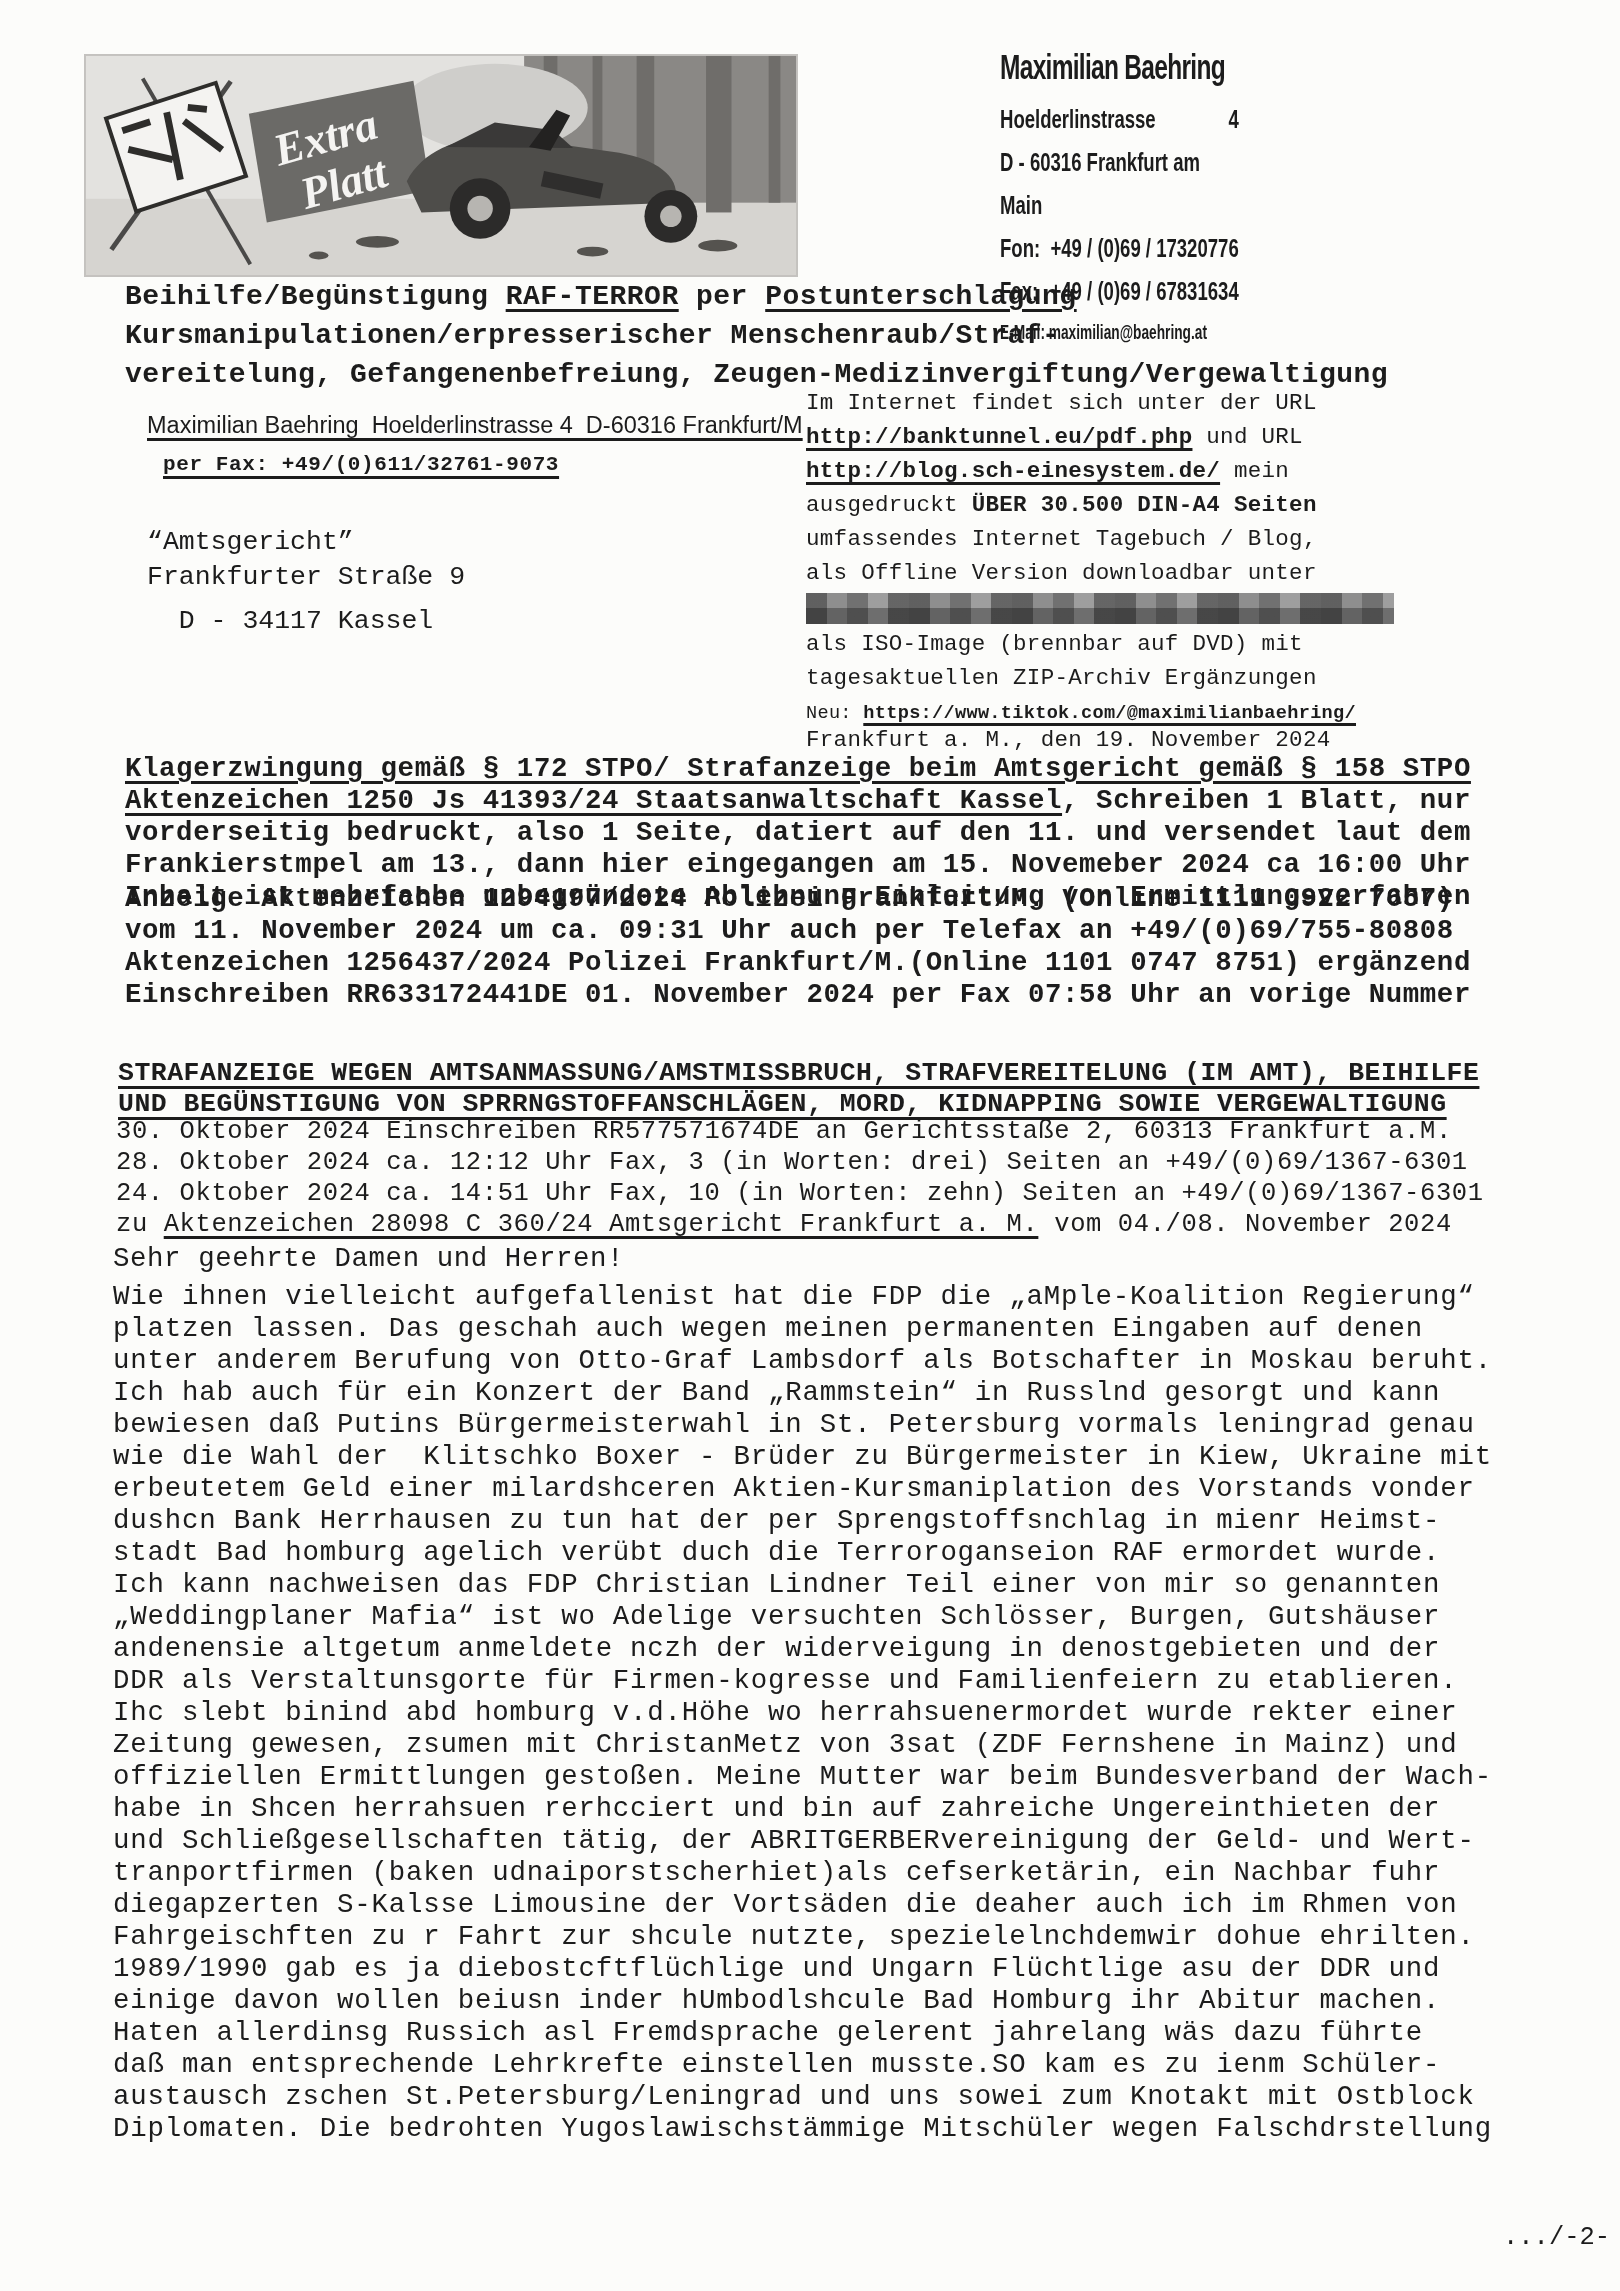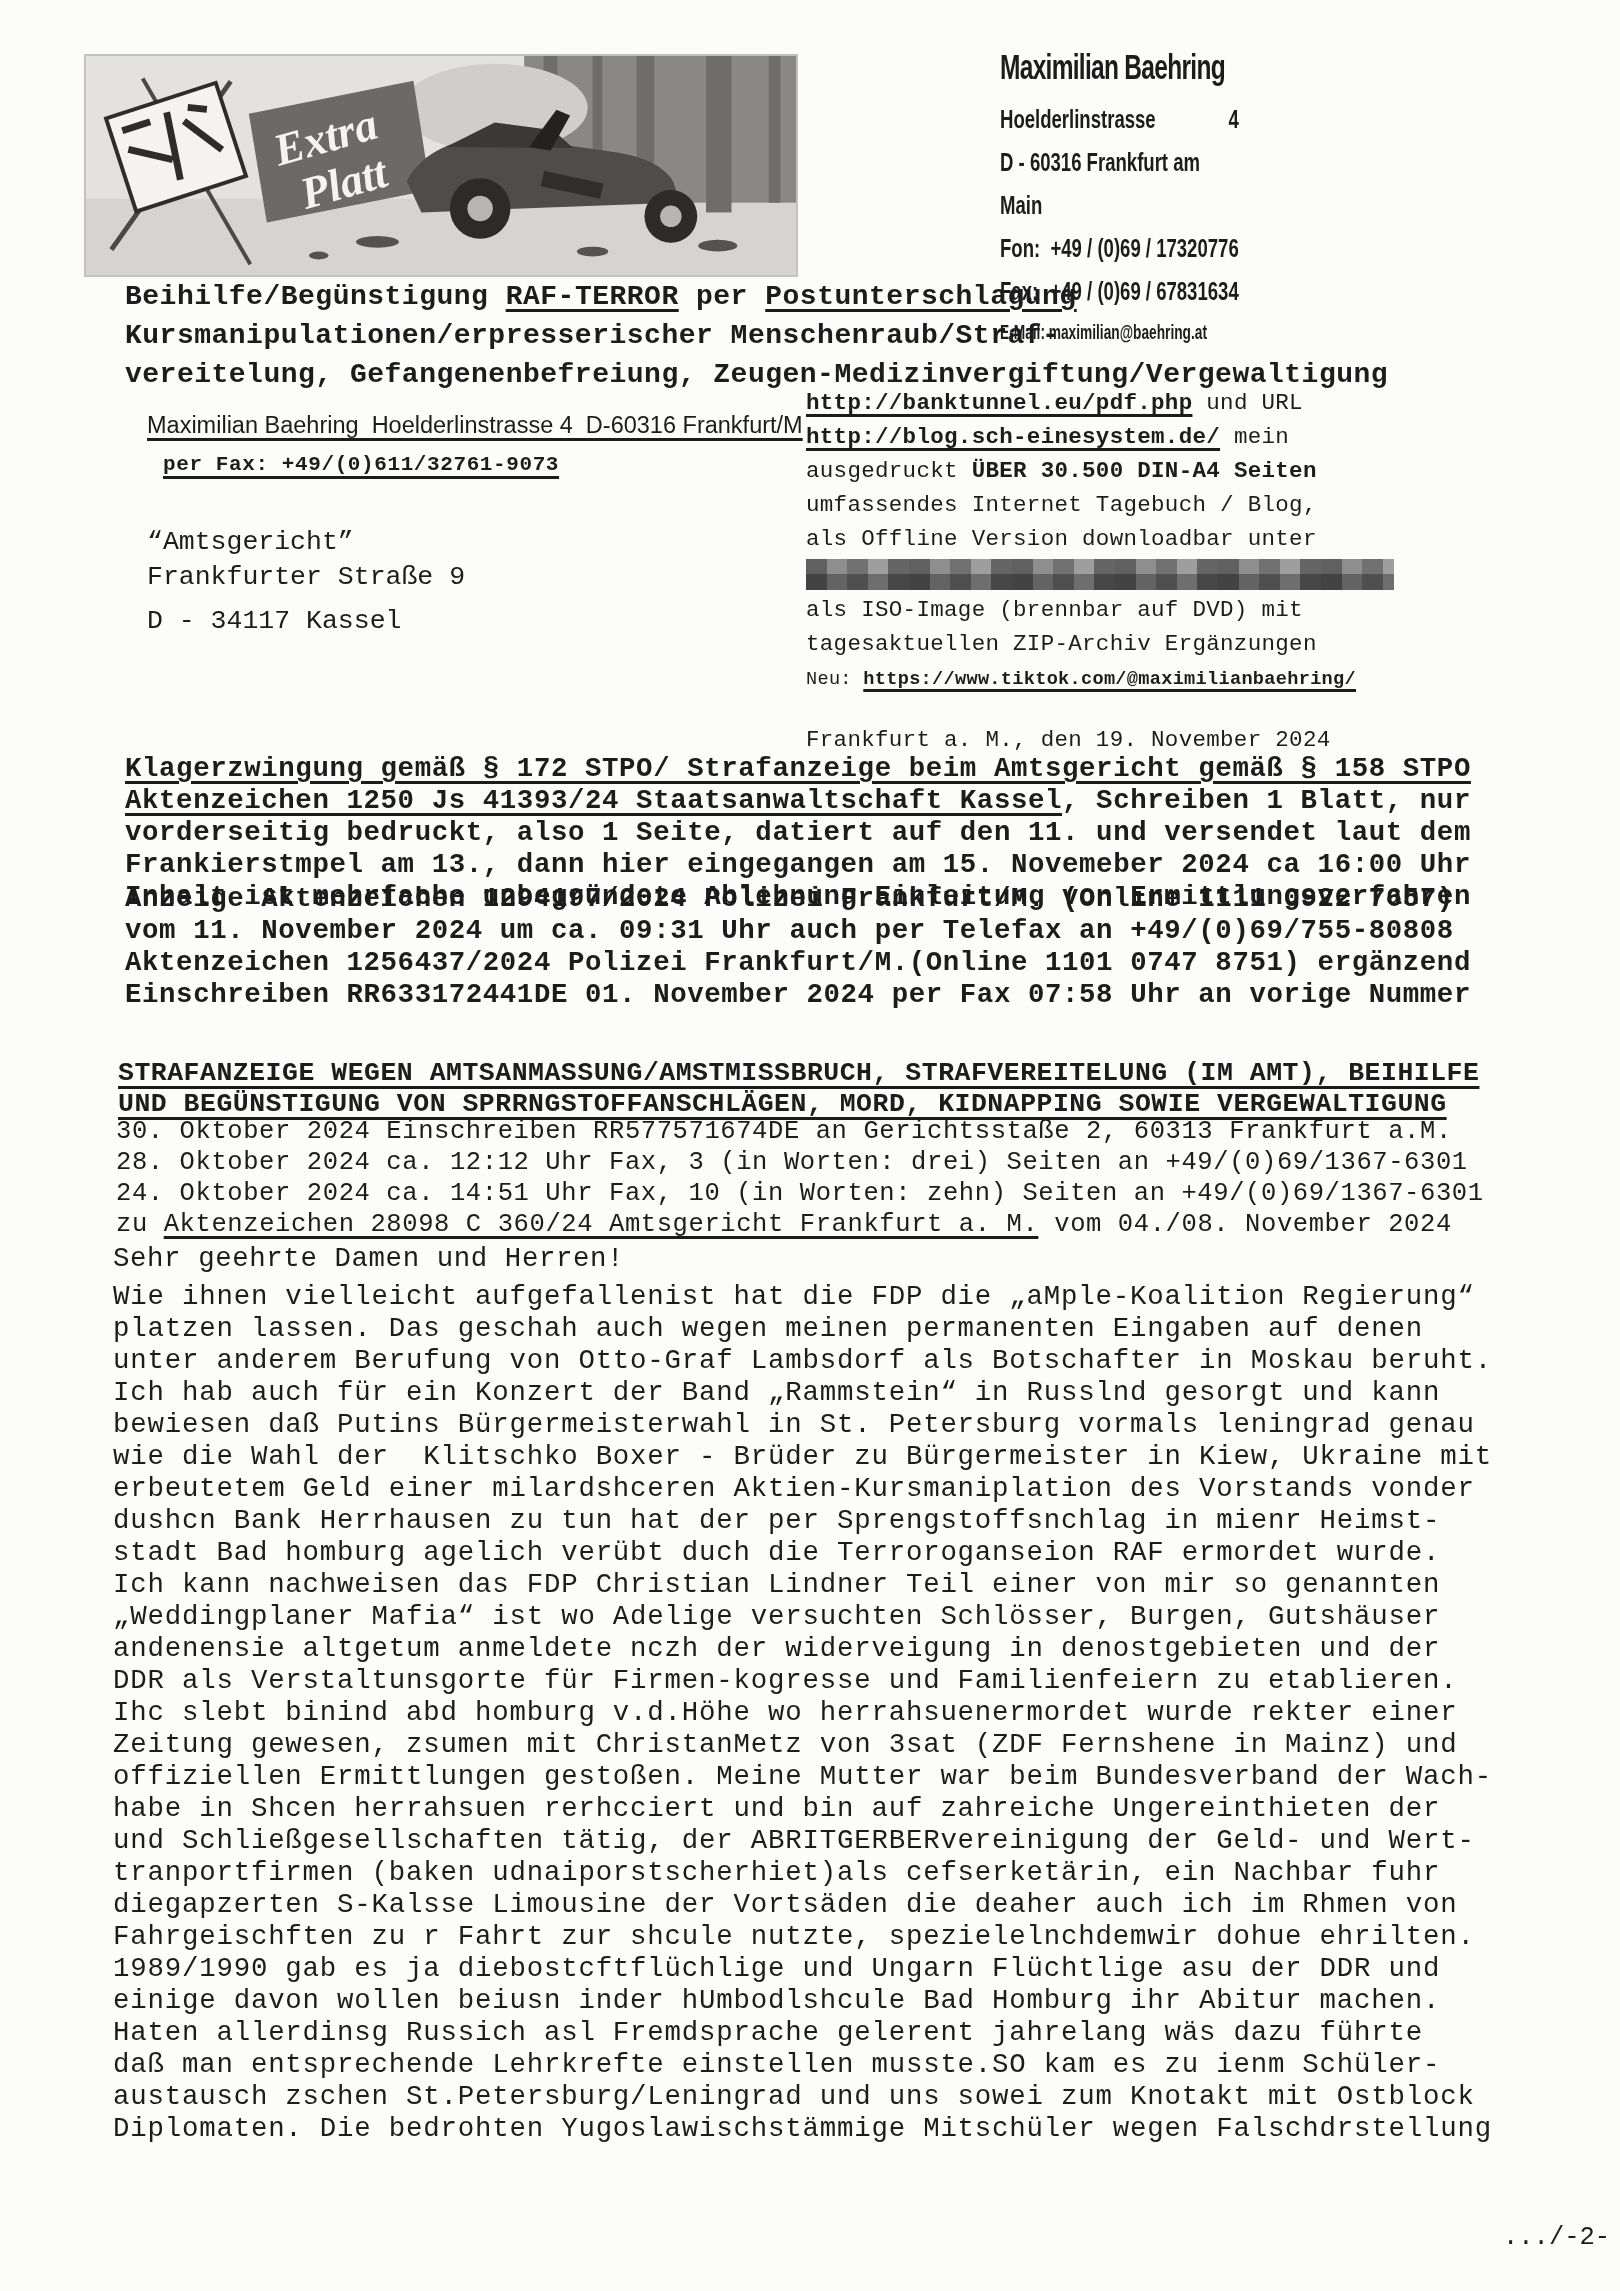--- a/index.html
+++ b/index.html
@@ -27,21 +27,21 @@
   
   #photo{left:83px;top:54px;width:716px;height:223px;}
   
   #subject{left:125px;top:277px;font-weight:bold;font-size:28px;line-height:39px;letter-spacing:0.5px;}
   
   #senderline{left:147px;top:412px;font-size:23.5px;font-weight:normal;
      text-decoration:underline;text-decoration-thickness:2.5px;text-underline-offset:4.9px;white-space:pre;}
   #faxline{left:163px;top:453px;font-size:21px;font-weight:bold;letter-spacing:0.6px;
      text-decoration:underline;text-decoration-thickness:2.5px;text-underline-offset:5.9px;white-space:pre;}
   #recipient{left:147px;top:525px;font-size:26.5px;line-height:35px;}
-  #recipient .ln:nth-child(3){margin-top:8.8px;}
+  #recipient .ln:nth-child(3){margin-top:8.8px;text-align:center;}
   
   #internet{left:806px;top:386px;width:608px;font-size:22.5px;line-height:34px;letter-spacing:0.3px;}
   #internet .sm{font-size:18.6px;}
   .redact{height:31px;width:588px;margin:2.9px 0;
     background:
       repeating-linear-gradient(90deg, rgba(105,105,105,.9) 0 20.6px, rgba(168,168,168,.9) 20.6px 41px, rgba(128,128,128,.9) 41px 62px, rgba(190,190,190,.9) 62px 82px, rgba(112,112,112,.9) 82px 103px),
       repeating-linear-gradient(0deg, #8f8f8f 0 15.7px, #cdcdcd 15.7px 31px);
     background-blend-mode:multiply;}
   #dateline{left:806px;top:727px;font-size:22.5px;letter-spacing:0.3px;white-space:pre;}
   
@@ -134,20 +134,21 @@
   <div class="abs sans" id="senderline">Maximilian Baehring  Hoelderlinstrasse 4  D-60316 Frankfurt/M</div>
   <div class="abs mono" id="faxline">per Fax: +49/(0)611/32761-9073</div>
 
   <div class="abs mono" id="recipient">
       <div class="ln">“Amtsgericht”</div>
       <div class="ln">Frankfurter Straße 9</div>
       <div class="ln">D - 34117 Kassel</div>
     </div>
 
   <div class="abs mono" id="internet">
+      <div class="ln">Im Internet findet sich unter der URL</div>
       <div class="ln"><span class="bu">http://banktunnel.eu/pdf.php</span><span> und URL</span></div>
       <div class="ln"><span class="bu">http://blog.sch-einesystem.de/</span><span> mein</span></div>
       <div class="ln"><span>ausgedruckt </span><span class="b">ÜBER 30.500 DIN-A4 Seiten</span></div>
       <div class="ln">umfassendes Internet Tagebuch / Blog,</div>
       <div class="ln">als Offline Version downloadbar unter</div>
       <div class="redact"></div>
       <div class="ln">als ISO-Image (brennbar auf DVD) mit</div>
       <div class="ln">tagesaktuellen ZIP-Archiv Ergänzungen</div>
       <div class="ln"><span class="sm">Neu: </span><span class="sm bu">https://www.tiktok.com/@maximilianbaehring/</span></div>
     </div>

